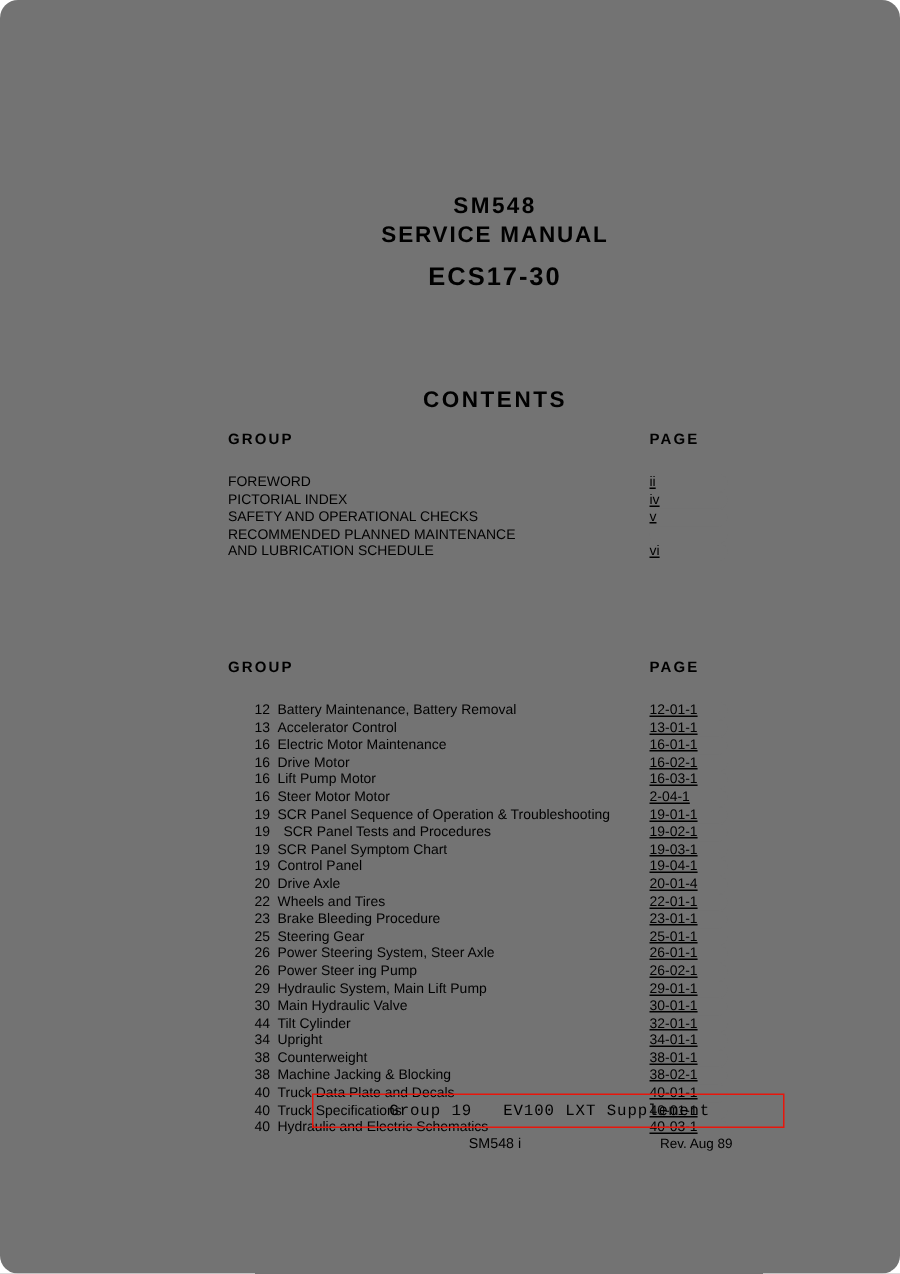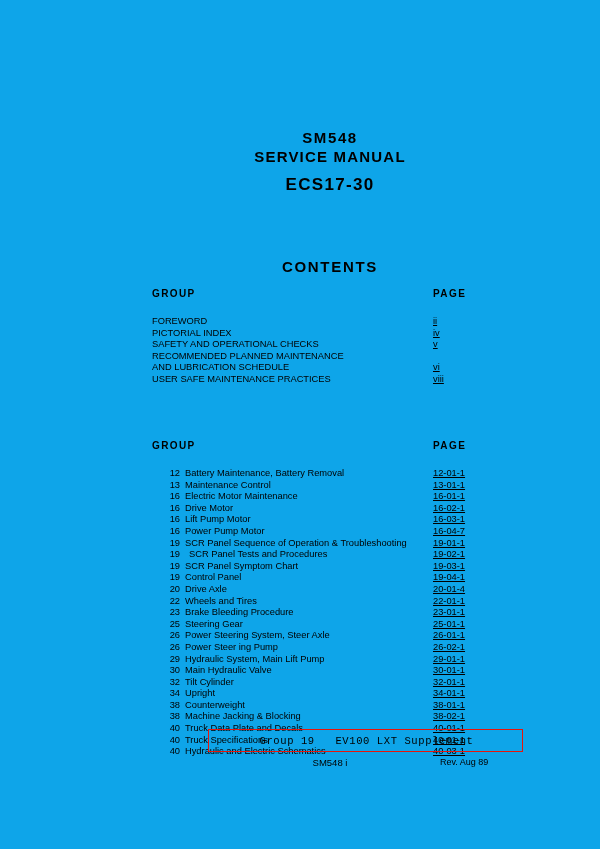--- a/index.html
+++ b/index.html
@@ -12,21 +12,22 @@
     height: 849px;
     position: relative;
     font-family: "Liberation Sans", sans-serif;
     color: #000000;
     overflow: hidden;
   }
 
   .page {
     position: absolute;
     inset: 0;
-    background: #0ea5e9;
+    background: #737373;
+    border-radius: 12px;
   }
 
   
   .title-block {
     position: absolute;
     left: 0;
     top: 128px;
     width: 660px;
     text-align: center;
   }
@@ -184,63 +185,59 @@
           <span class="page">v</span>
         </div>
         <div class="row plain">
           <span class="label">RECOMMENDED PLANNED MAINTENANCE</span>
           <span class="page"></span>
         </div>
         <div class="row plain">
           <span class="label">AND LUBRICATION SCHEDULE</span>
           <span class="page">vi</span>
         </div>
-        <div class="row plain">
-          <span class="label">USER SAFE MAINTENANCE PRACTICES</span>
-          <span class="page">viii</span>
-        </div>
       </div>
   </div>
 
   <div class="section" style="top:440px;">
     <div class="col-head">
       <span class="grp">GROUP</span>
       <span class="pg">PAGE</span>
     </div>
     <div style="height:10px;"></div>
     <div id="group-rows">
         <div class="row">
           <span class="num">12</span>
           <span class="label">Battery Maintenance, Battery Removal</span>
           <span class="page">12-01-1</span>
         </div>
         <div class="row">
           <span class="num">13</span>
-          <span class="label">Maintenance Control</span>
+          <span class="label">Accelerator Control</span>
           <span class="page">13-01-1</span>
         </div>
         <div class="row">
           <span class="num">16</span>
           <span class="label">Electric Motor Maintenance</span>
           <span class="page">16-01-1</span>
         </div>
         <div class="row">
           <span class="num">16</span>
           <span class="label">Drive Motor</span>
           <span class="page">16-02-1</span>
         </div>
         <div class="row">
           <span class="num">16</span>
           <span class="label">Lift Pump Motor</span>
           <span class="page">16-03-1</span>
         </div>
         <div class="row">
           <span class="num">16</span>
-          <span class="label">Power Pump Motor</span>
-          <span class="page">16-04-7</span>
+          <span class="label">Steer Motor Motor</span>
+          <span class="page">2-04-1</span>
         </div>
         <div class="row">
           <span class="num">19</span>
           <span class="label">SCR Panel  Sequence of Operation &amp; Troubleshooting</span>
           <span class="page">19-01-1</span>
         </div>
         <div class="row">
           <span class="num">19</span>
           <span class="label indent">SCR Panel Tests and Procedures</span>
           <span class="page">19-02-1</span>
@@ -289,21 +286,21 @@
           <span class="num">29</span>
           <span class="label">Hydraulic System, Main Lift Pump</span>
           <span class="page">29-01-1</span>
         </div>
         <div class="row">
           <span class="num">30</span>
           <span class="label">Main Hydraulic Valve</span>
           <span class="page">30-01-1</span>
         </div>
         <div class="row">
-          <span class="num">32</span>
+          <span class="num">44</span>
           <span class="label">Tilt Cylinder</span>
           <span class="page">32-01-1</span>
         </div>
         <div class="row">
           <span class="num">34</span>
           <span class="label">Upright</span>
           <span class="page">34-01-1</span>
         </div>
         <div class="row">
           <span class="num">38</span>

